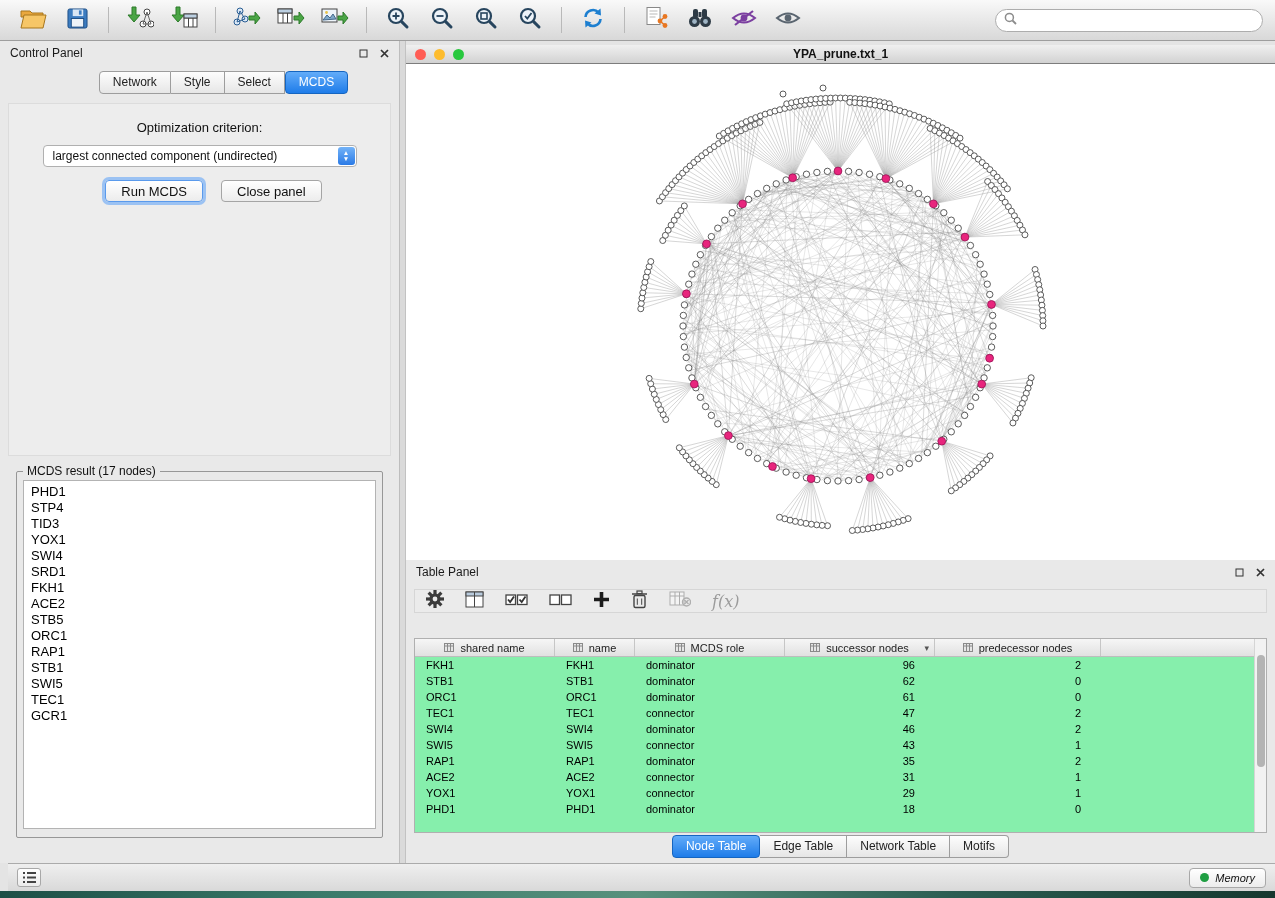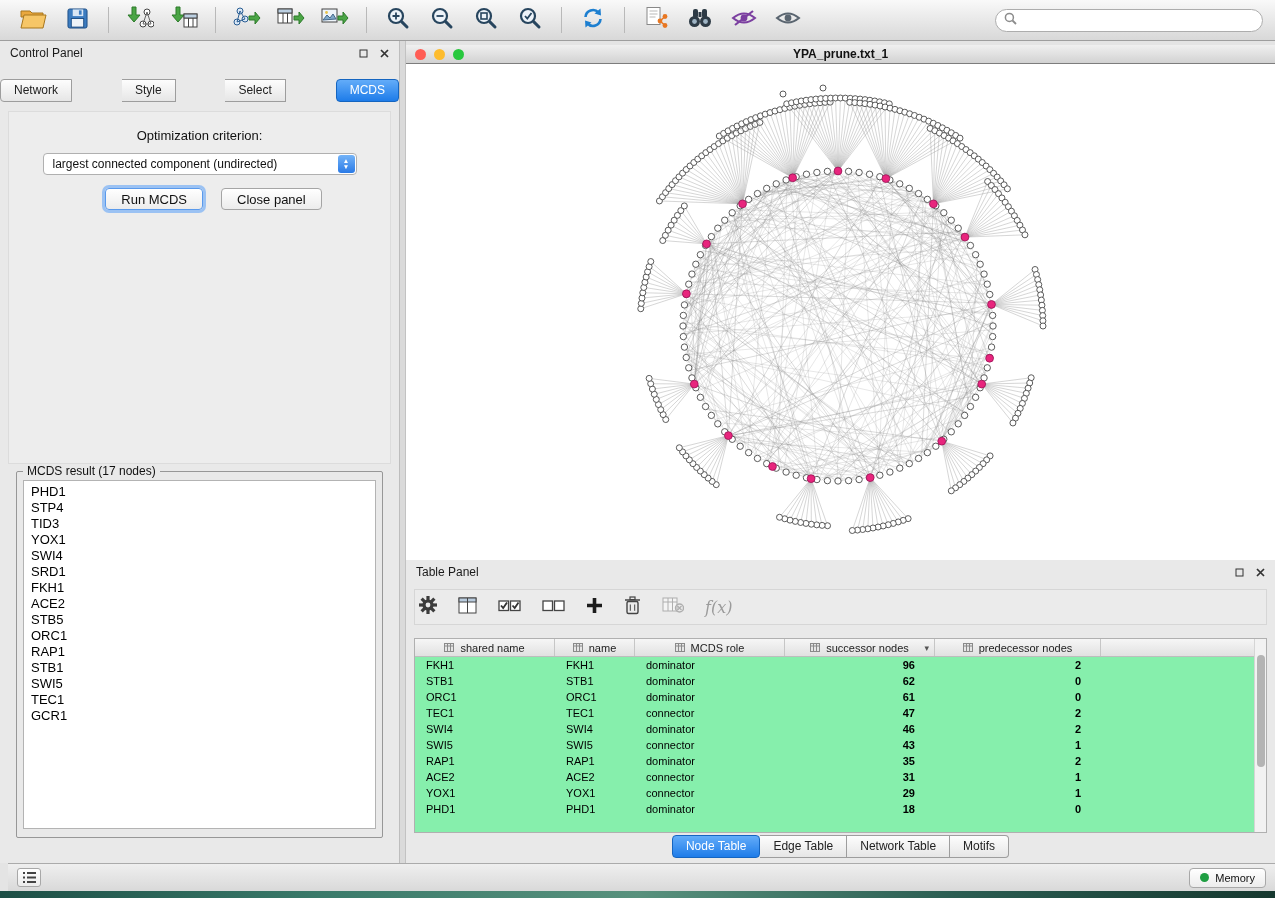--- a/index.html
+++ b/index.html
@@ -30,21 +30,21 @@
   
   .control-panel {
     position:absolute; left:0; top:41px; width:400px; bottom:35px;
     background:#e9e9e9; border-right:1px solid #bdbdbd;
   }
   .panel-header {
     height:24px; display:flex; align-items:center; padding:0 10px; font-size:12px; color:#1a1a1a;
   }
   .panel-winbtns { margin-left:auto; display:flex; gap:12px; align-items:center; }
   .panel-winbtns span { display:flex; cursor:default; }
-  .cp-tabs { display:flex; justify-content:space-between; margin-top:14px; }
+  .cp-tabs { display:flex; justify-content:center; margin-top:6px;padding-left:48px; }
   .cp-tab {
     font-size:12px; padding:3px 13px 4px;
     background:linear-gradient(#fdfdfd,#e6e6e6);
     border:1px solid #9d9d9d; border-left-width:0; color:#222;
   }
   .cp-tab:first-child { border-left-width:1px; border-radius:4px 0 0 4px; }
   .cp-tab:last-child  { border-radius:0 4px 4px 0; }
   .cp-tab.active {
     background:linear-gradient(#63acf9,#1e7ce9); color:#fff;
     border-color:#1565c0; border-left-width:1px; border-radius:4px;
@@ -98,41 +98,41 @@
     font-size:12px; font-weight:bold; color:#111;
   }
   .traffic { position:absolute; left:9px; top:4px; display:flex; gap:8px; }
   .traffic i { width:11px; height:11px; border-radius:50%; display:block; }
   .net-canvas { position:absolute; left:0; right:0; top:19px; bottom:0; background:#fff; }
   .net-canvas svg { display:block; }
 
   
   .table-panel { position:absolute; left:406px; right:0; top:560px; bottom:35px; background:#e9e9e9; }
   .tp-toolbar {
-    margin:5px 8px 0 8px; height:36px; background:#ebebeb; border:1px solid #d6d6d6;
-    display:flex; align-items:center; gap:21px; padding-left:4px;
+    margin:5px 8px 0 8px; height:24px; background:#ebebeb; border:1px solid #d6d6d6;
+    display:flex; align-items:center; gap:21px; padding-left:11px;
   }
   .tp-tool { display:flex; align-items:center; justify-content:center; }
   .fx-label { font-family:"DejaVu Serif", serif; font-style:italic; color:#9b9b9b; font-size:16px; }
   .node-table {
     position:absolute; left:8px; right:8px; top:78px; bottom:30px;
     background:#86efac; border:1px solid #b0b0b0; overflow:hidden;
   }
   .t-header { display:grid; grid-template-columns:140px 80px 150px 150px 166px 1fr;
     height:18px; background:linear-gradient(#f6f6f6,#e1e1e1); border-bottom:1px solid #bdbdbd; }
   .th {
     display:flex; align-items:center; justify-content:center; gap:6px;
     font-size:11px; color:#222; border-right:1px solid #c6c6c6; position:relative;
   }
   .th .sort { position:absolute; right:5px; font-size:9px; color:#555; }
   .t-body { position:absolute; left:0; right:12px; top:18px; bottom:0; overflow:hidden; }
   .tr { display:grid; grid-template-columns:140px 80px 150px 150px 166px 1fr; height:16px; }
   .td { font-size:11px; line-height:16px; color:#000; white-space:nowrap; }
   .td.l { padding-left:11px; }
-  .td.r { text-align:right; padding-right:20px;font-weight:bold; }
+  .td.r { text-align:right; padding-right:20px; }
   .t-scroll {
     position:absolute; right:0; top:0; bottom:0; width:12px;
     background:#f2f2f2; border-left:1px solid #d5d5d5;
   }
   .t-thumb { position:absolute; left:1.5px; right:1.5px; top:16px; height:58%; background:#b4b4b4; border-radius:5px; }
   .tp-tabs { position:absolute; left:0; right:0; bottom:5px; display:flex; justify-content:center; }
   .tp-tab {
     font-size:12px; padding:3px 13px 4px;
     background:linear-gradient(#fdfdfd,#e6e6e6);
     border:1px solid #9d9d9d; border-left-width:0; color:#222;
@@ -141,21 +141,21 @@
   .tp-tab:last-child  { border-radius:0 4px 4px 0; }
   .tp-tab.active {
     background:linear-gradient(#63acf9,#1e7ce9); color:#fff;
     border-color:#1565c0; border-left-width:1px; border-radius:4px;
   }
 
   
   .status-bar {
     position:absolute; left:8px; right:0; bottom:7px; height:28px;
     background:linear-gradient(#efefef,#d9d9d9); border-top:1px solid #ababab;
-    display:flex; align-items:center; padding:0 9px;
+    display:flex; align-items:center; padding:0 9px;font-style:italic;
   }
   .status-left-btn {
     width:24px; height:19px; background:linear-gradient(#ffffff,#ececec);
     border:1px solid #a8a8a8; border-radius:3px; display:flex; align-items:center; justify-content:center;
   }
   .memory-btn {
     margin-left:auto; height:20px; padding:0 10px; display:flex; align-items:center; gap:6px;
     background:linear-gradient(#ffffff,#ececec); border:1px solid #a8a8a8; border-radius:4px; font-size:11px; color:#111;
   }
   .memory-dot { width:9px; height:9px; border-radius:50%; background:#1f9e42; display:inline-block; }

